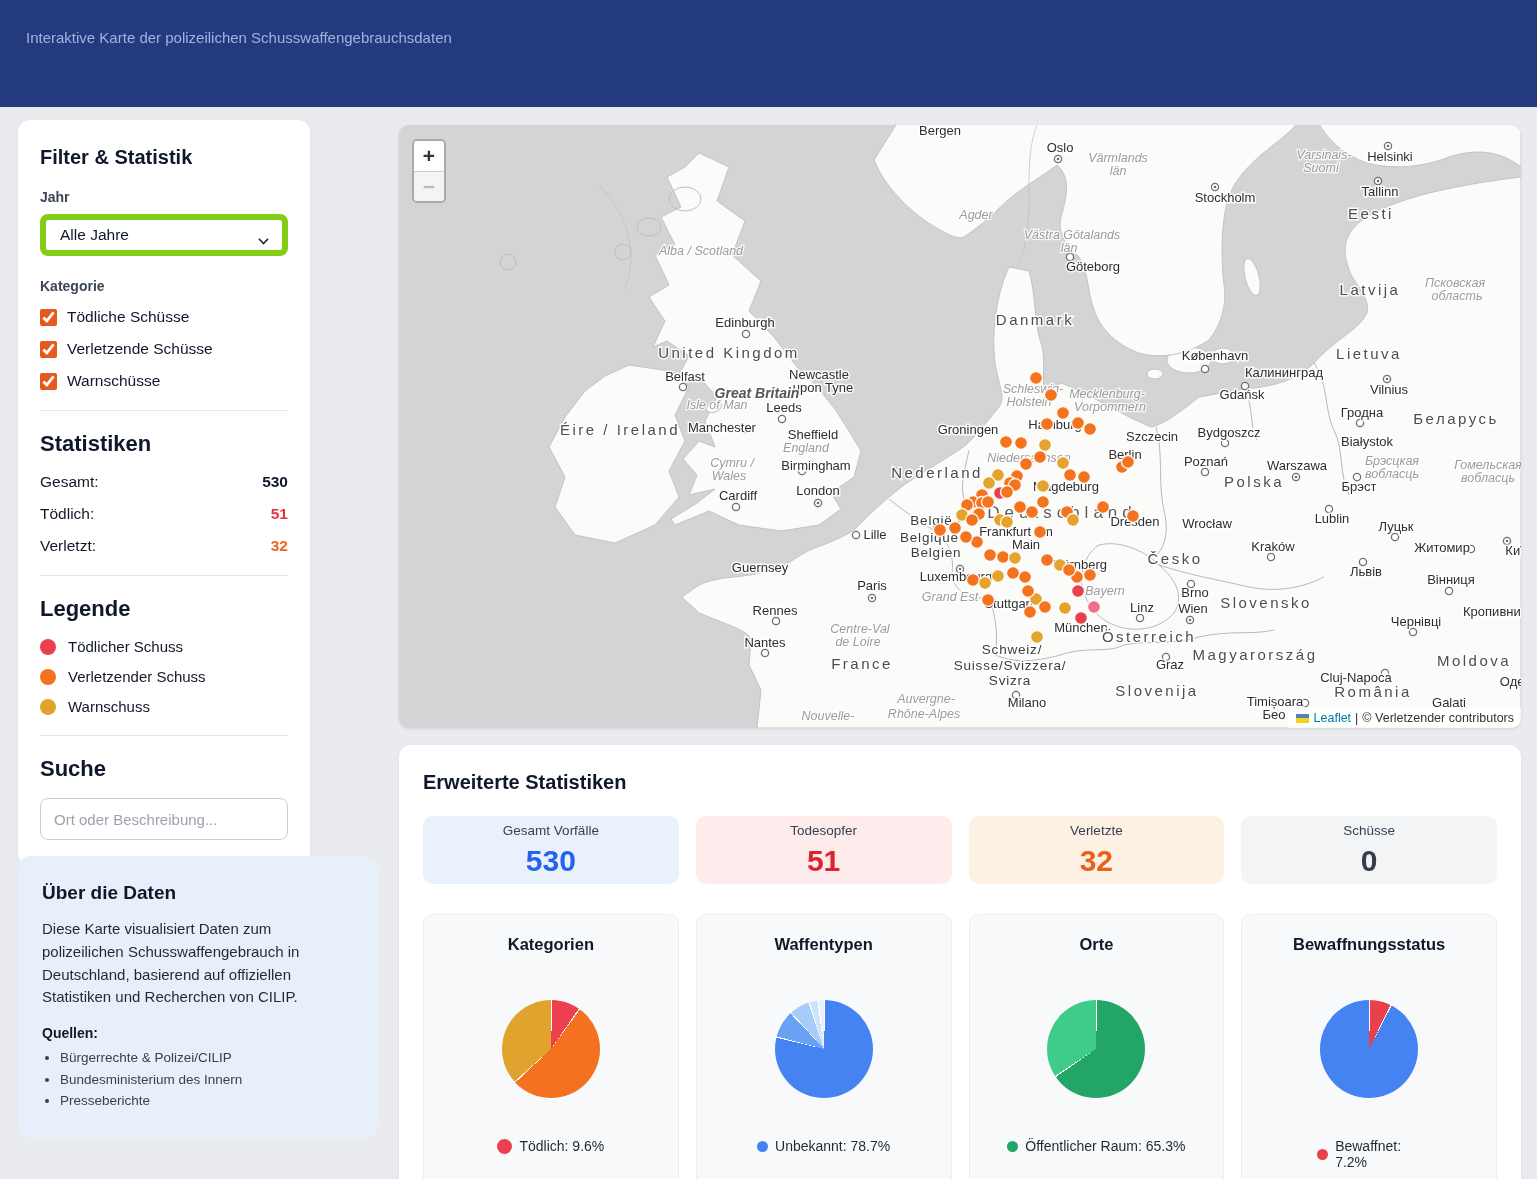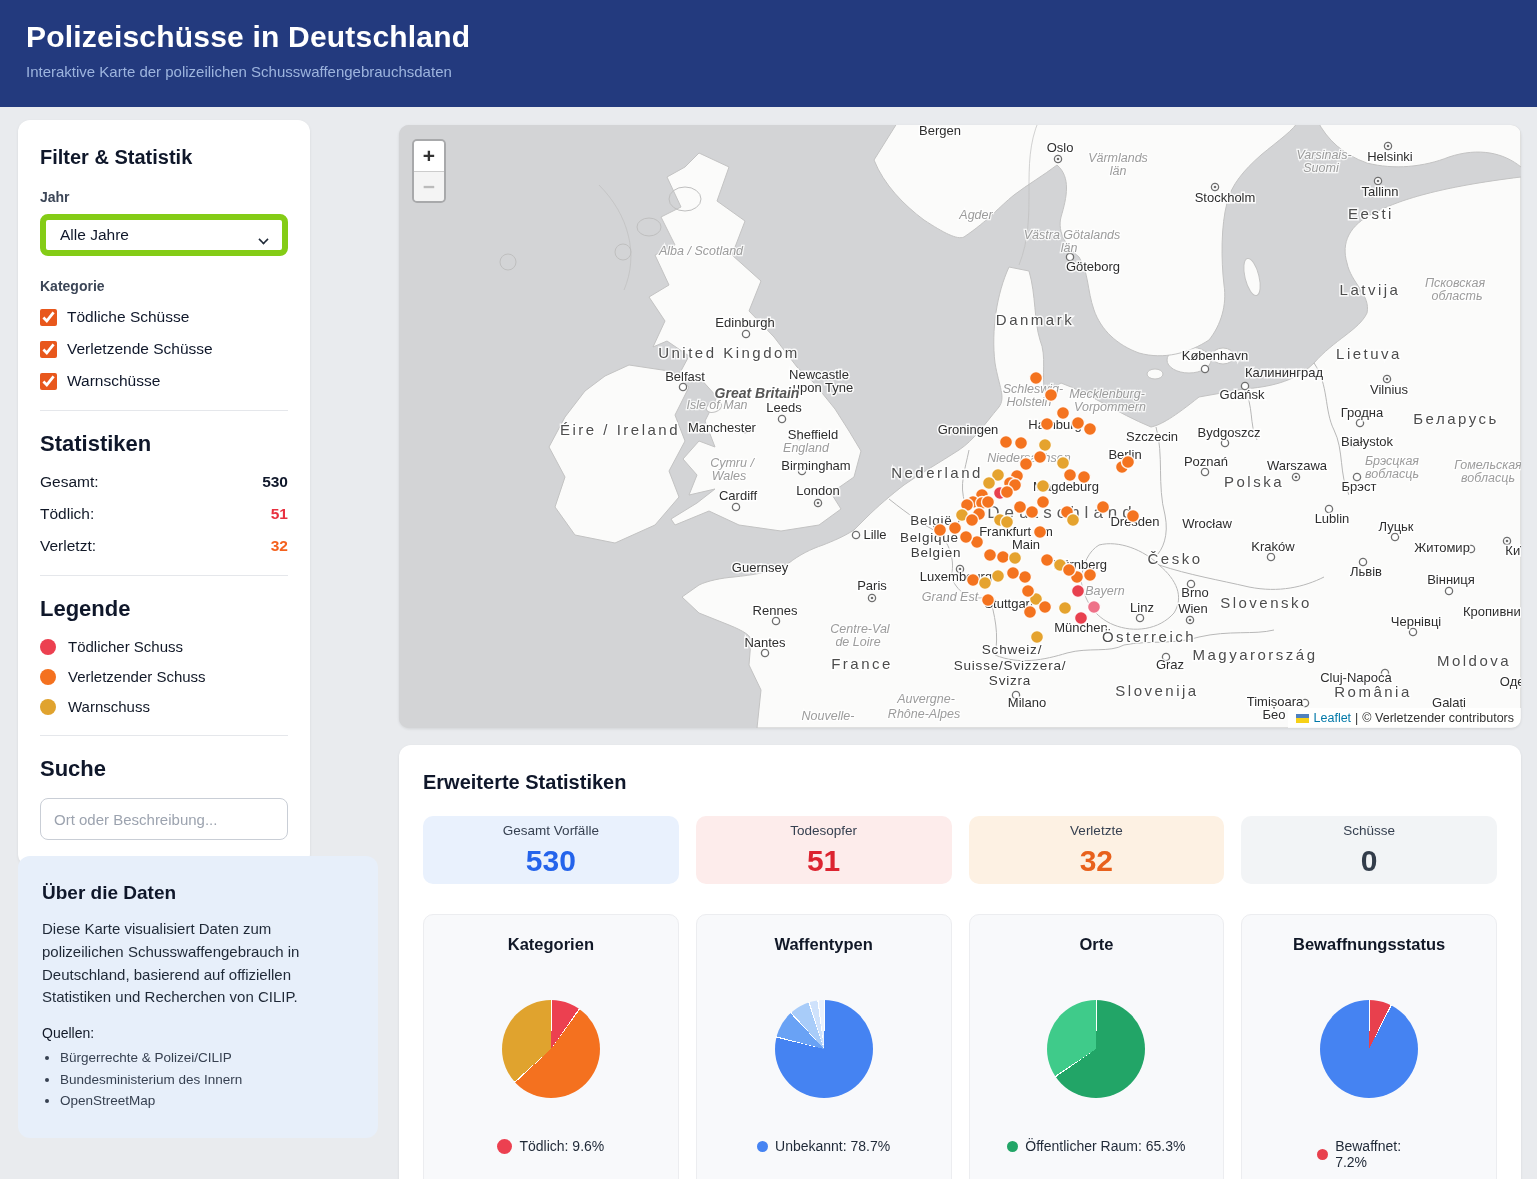--- a/index.html
+++ b/index.html
@@ -27,21 +27,21 @@
   .srow { display:flex; justify-content:space-between; margin:14px 0; font-size:15.5px; color:#111827; }
   .srow b { font-weight:700; }
   .lrow { display:flex; align-items:center; gap:12px; margin:13px 0; font-size:15px; color:#111827; }
   .ldot { width:16px; height:16px; border-radius:50%; flex:0 0 auto; }
   .search { width:100%; height:42px; border:1px solid #c9ced6; border-radius:8px; padding:0 13px; font-size:15px; color:#0f172a; font-family:"Liberation Sans",sans-serif; }
   .search::placeholder { color:#9ca3af; }
 
   .side2 { position:absolute; left:18px; top:856px; width:360px; background:#e7effa; border-radius:12px; padding:26px 24px; }
   .side2 h2 { font-size:19px; font-weight:700; color:#0f172a; margin-bottom:14px; }
   .side2 .txt { font-size:15px; line-height:1.52; color:#1f2937; }
-  .side2 .ql { font-size:14px; font-weight:400; color:#111827; margin-top:16px; margin-bottom:6px; }
+  .side2 .ql { font-size:14px; font-weight:700; color:#111827; margin-top:16px; margin-bottom:6px; }
   .side2 ul { margin-left:18px; }
   .side2 li { font-size:13.5px; color:#374151; line-height:1.6; }
 
   
   .mapcard { position:absolute; left:399px; top:125px; width:1122px; height:603px; border-radius:10px; overflow:hidden; background:#d3d4d6; box-shadow:0 1px 3px rgba(0,0,0,.1); }
   .mapcard svg { position:absolute; inset:0; }
   text { font-family:"Liberation Sans",sans-serif; }
   .lbl-c  { font-size:13px; fill:#2e2e2e; text-anchor:middle; paint-order:stroke; stroke:#ffffff; stroke-width:3px; stroke-opacity:.85; }
   .lbl-C  { font-size:15px; fill:#4d4d4d; text-anchor:middle; letter-spacing:2.5px; paint-order:stroke; stroke:#fff; stroke-width:3px; stroke-opacity:.85; }
   .lbl-D  { font-size:17px; fill:#5a5a5a; text-anchor:middle; letter-spacing:5px; paint-order:stroke; stroke:#fff; stroke-width:3px; stroke-opacity:.8; }
@@ -72,21 +72,20 @@
   .pie { width:98px; height:98px; border-radius:50%; margin:46px auto 40px; }
   .plegend { display:flex; flex-wrap:wrap; justify-content:center; column-gap:18px; row-gap:12px; }
   .pitem { display:flex; align-items:center; gap:7px; font-size:14px; color:#1f2937; }
   .pitem .d { width:11px; height:11px; border-radius:50%; flex:0 0 auto; }
   .pitem.wrapy { max-width:104px; }
 </style>
 </head>
 <body>
 
 <div class="hdr">
-  <h1>Polizeischüsse in Deutschland</h1>
   <p>Interaktive Karte der polizeilichen Schusswaffengebrauchsdaten</p>
 </div>
 
 <div class="card side1">
   <h2>Filter &amp; Statistik</h2>
 
   <div class="flabel">Jahr</div>
   <div class="select">
     <span>Alle Jahre</span>
     <span class="chev"></span>
@@ -149,21 +148,21 @@
   <input class="search" type="text" placeholder="Ort oder Beschreibung..." style="">
 </div>
 
 <div class="side2">
   <h2>Über die Daten</h2>
   <div class="txt">Diese Karte visualisiert Daten zum polizeilichen Schusswaffengebrauch in Deutschland, basierend auf offiziellen Statistiken und Recherchen von CILIP.</div>
   <div class="ql">Quellen:</div>
   <ul id="sources">
       <li>Bürgerrechte &amp; Polizei/CILIP</li>
       <li>Bundesministerium des Innern</li>
-      <li>OpenStreetMap</li>
+      <li>Presseberichte</li>
     </ul>
 </div>
 
 <div class="mapcard">
   <svg id="geo" viewBox="0 0 1122 603" width="1122" height="603">
 
     <rect x="0" y="0" width="1122" height="603" fill="#d3d4d6"></rect>
     <g fill="#fbfbfa" stroke="#c3c3c3" stroke-width="1">
 
       <path d="M1122,52 C1040,62 1000,75 975,88 C950,100 942,118 948,138 C952,158 972,170 968,188

